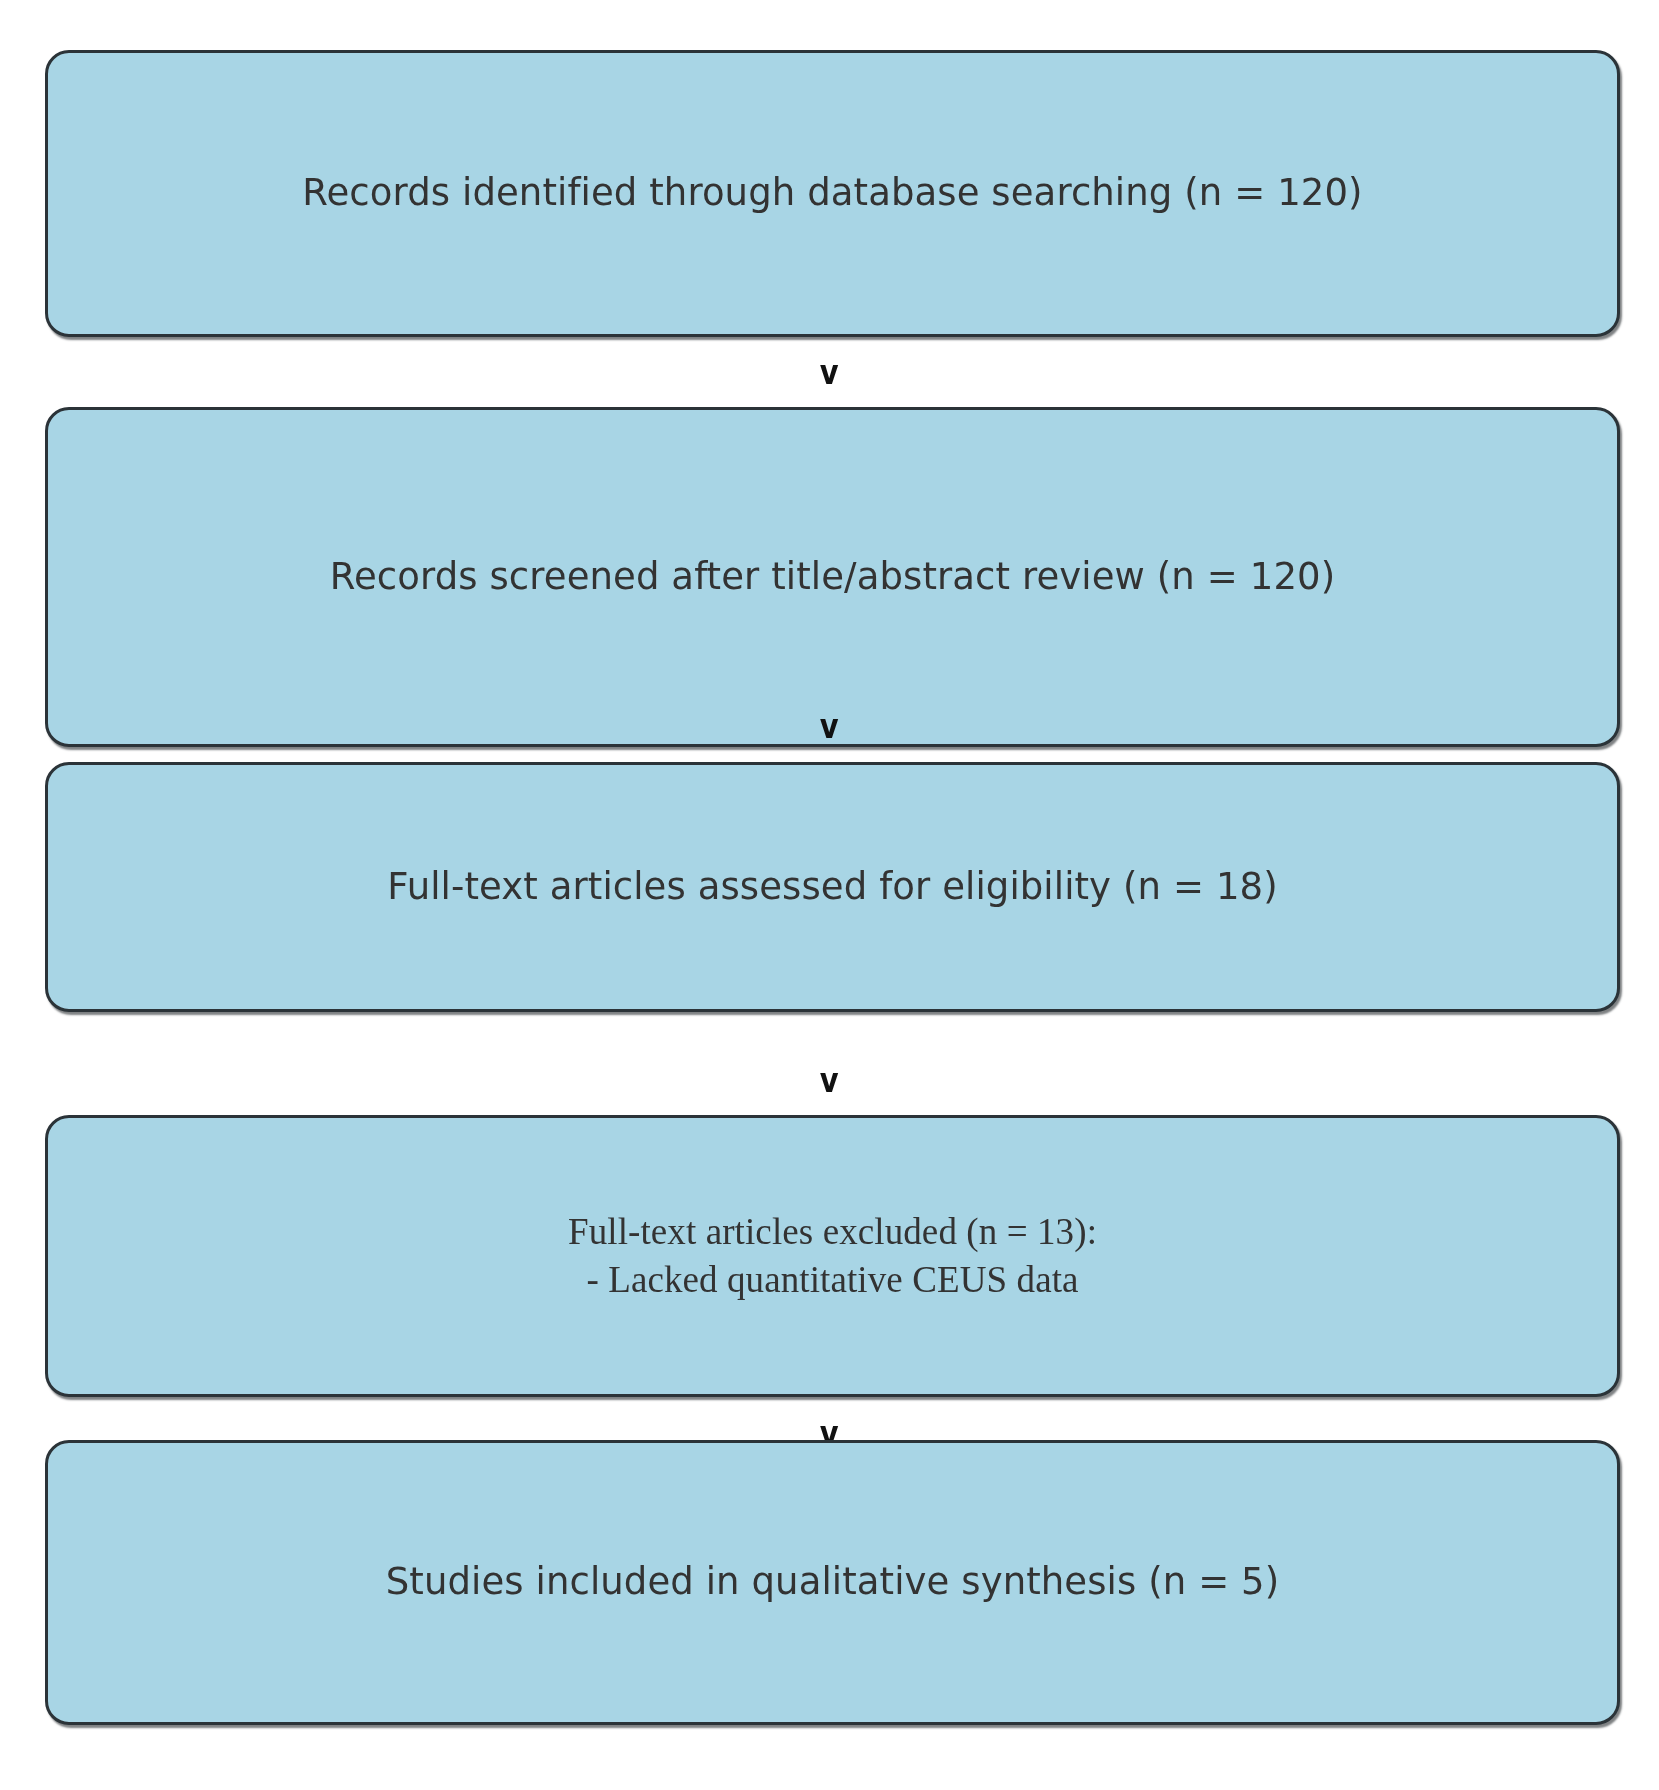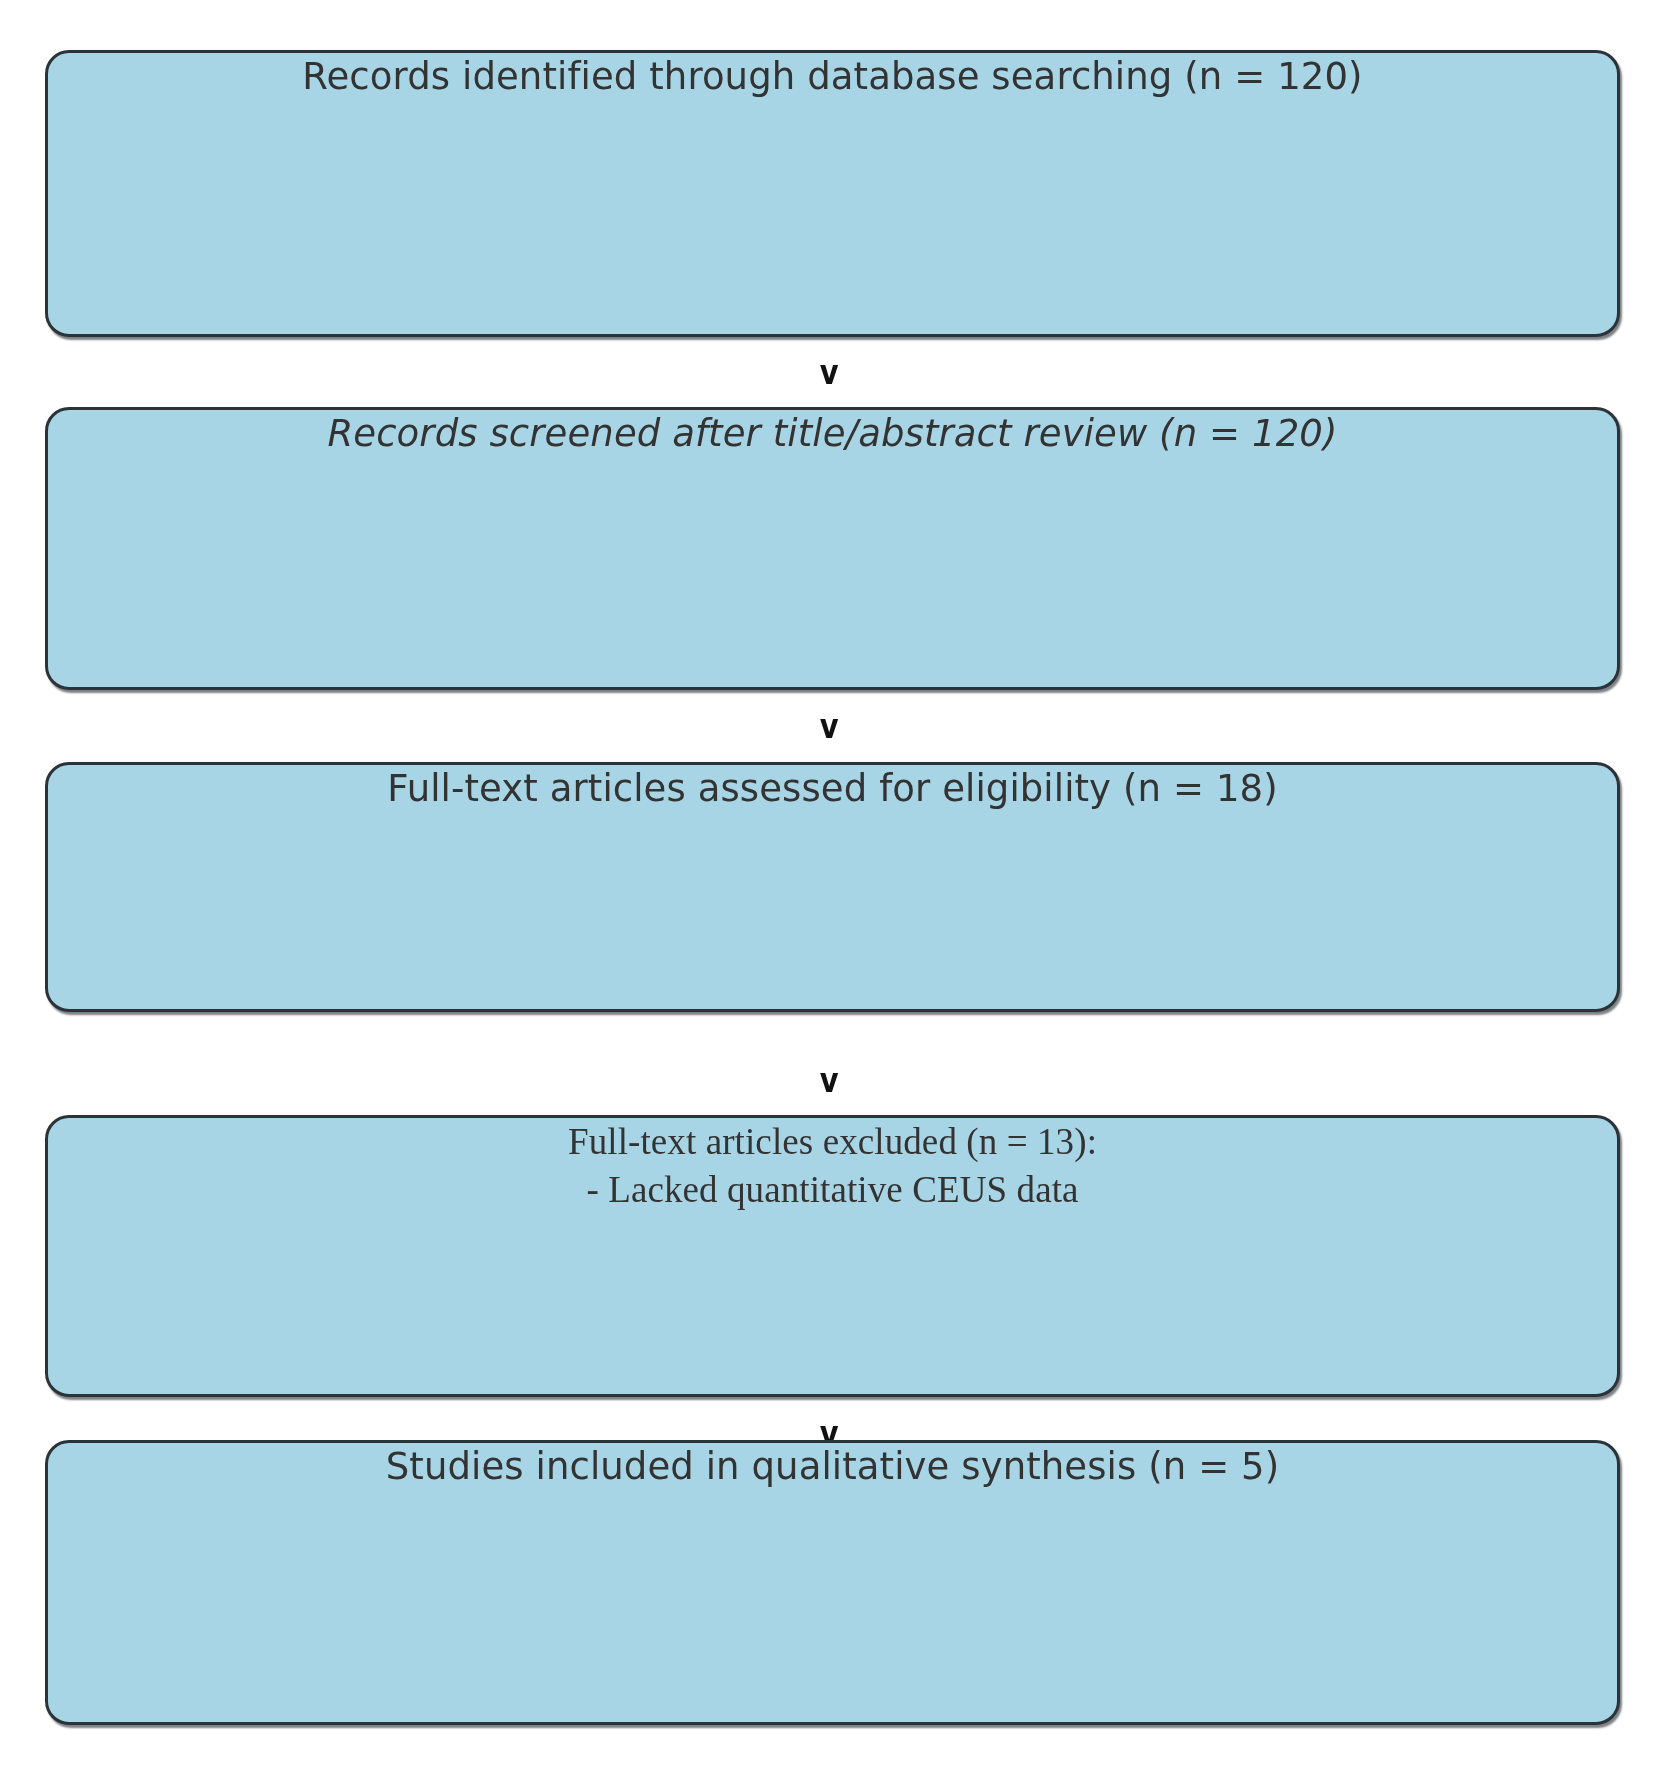--- a/index.html
+++ b/index.html
@@ -24,38 +24,39 @@
 
   .flow-node {
     position: absolute;
     left: 45px;
     width: 1575px;
     box-sizing: border-box;
     background: #a8d5e5;
     border: 3px solid #2b3338;
     border-radius: 24px;
     display: flex;
+    align-items: center;
     justify-content: center;
     box-shadow: 2px 3px 2px rgba(20,25,30,0.55);
   }
 
   .node-text {
     text-align: center;
     color: #333333;
     font-size: 37px;
     line-height: 1.30;
     font-weight: 400;
     letter-spacing: 0.1px;
     padding: 0 24px;
     white-space: pre-line;
   }
 
   
   #node-identified { top: 50px;   height: 287px; }
-  #node-screened   { top: 407px;  height: 283px; font-style: italic; }
+  #node-screened   { top: 407px;  height: 340px; }
   #node-eligibility{ top: 762px;  height: 250px; }
   #node-excluded   { top: 1115px; height: 282px; font-family: Liberation Serif, serif; }
   #node-included   { top: 1440px; height: 285px; }
 
   
   .flow-connector {
     position: absolute;
     left: 0;
     width: 1659px;
     display: flex;

